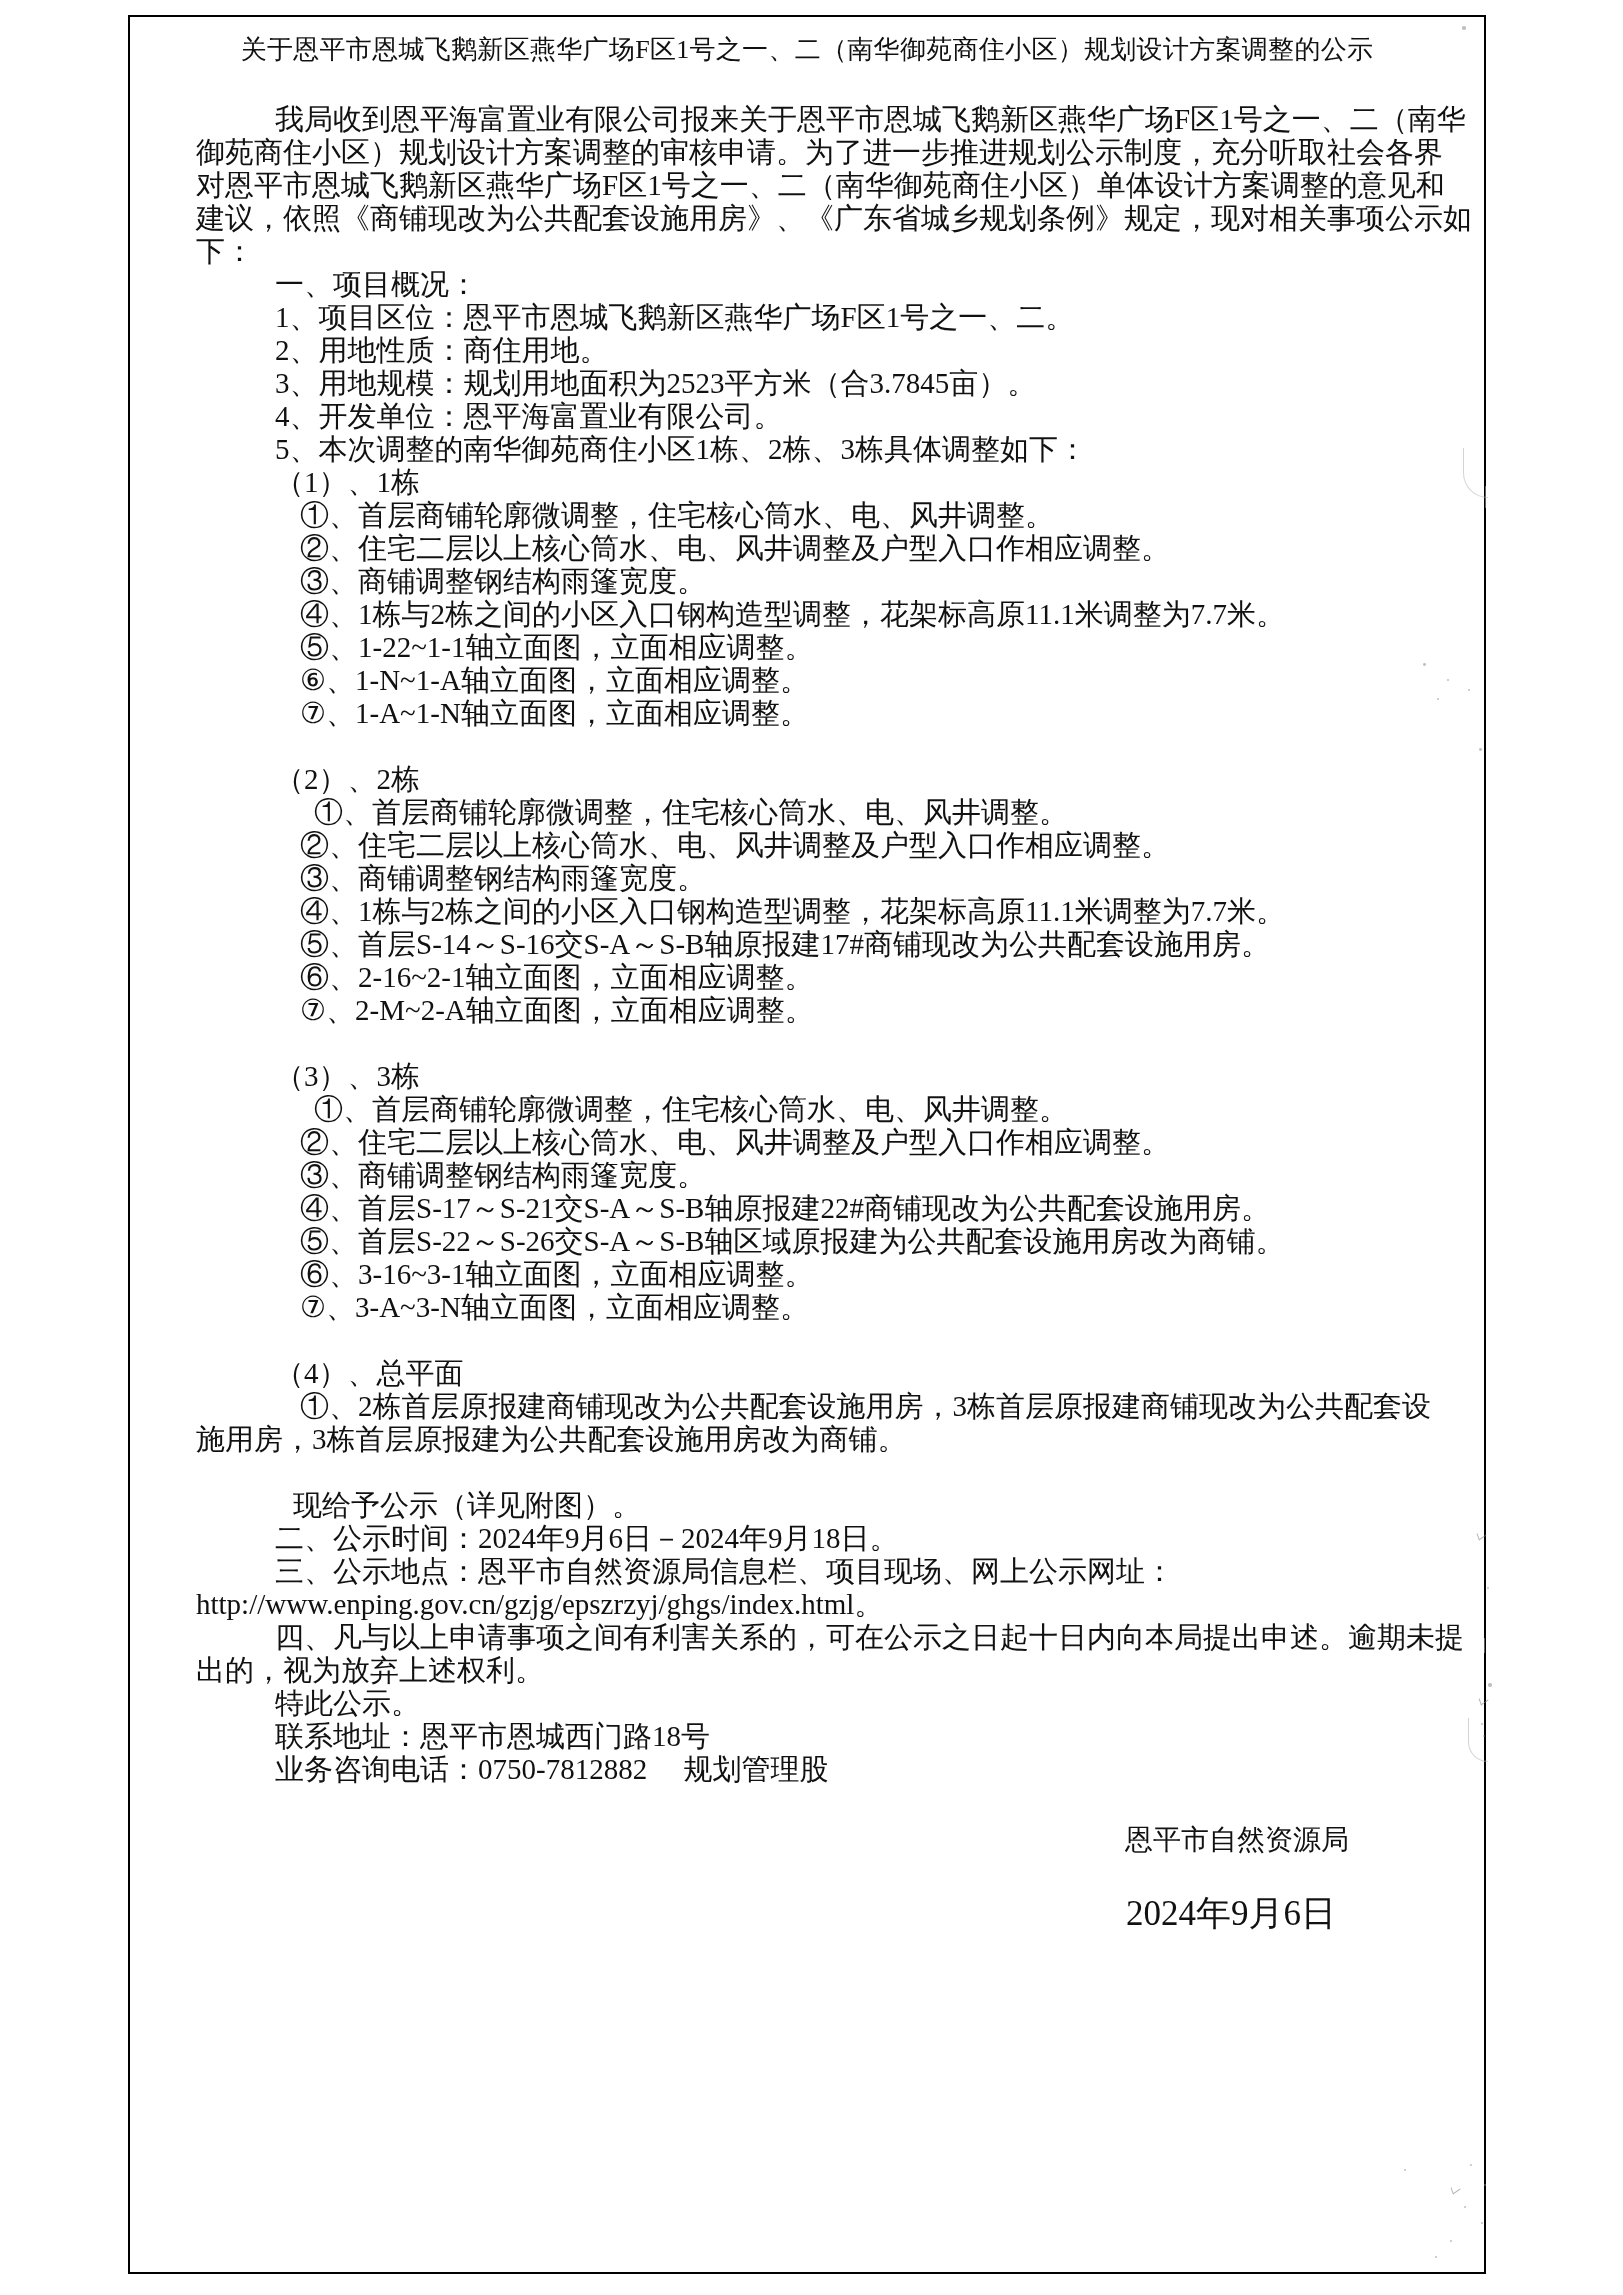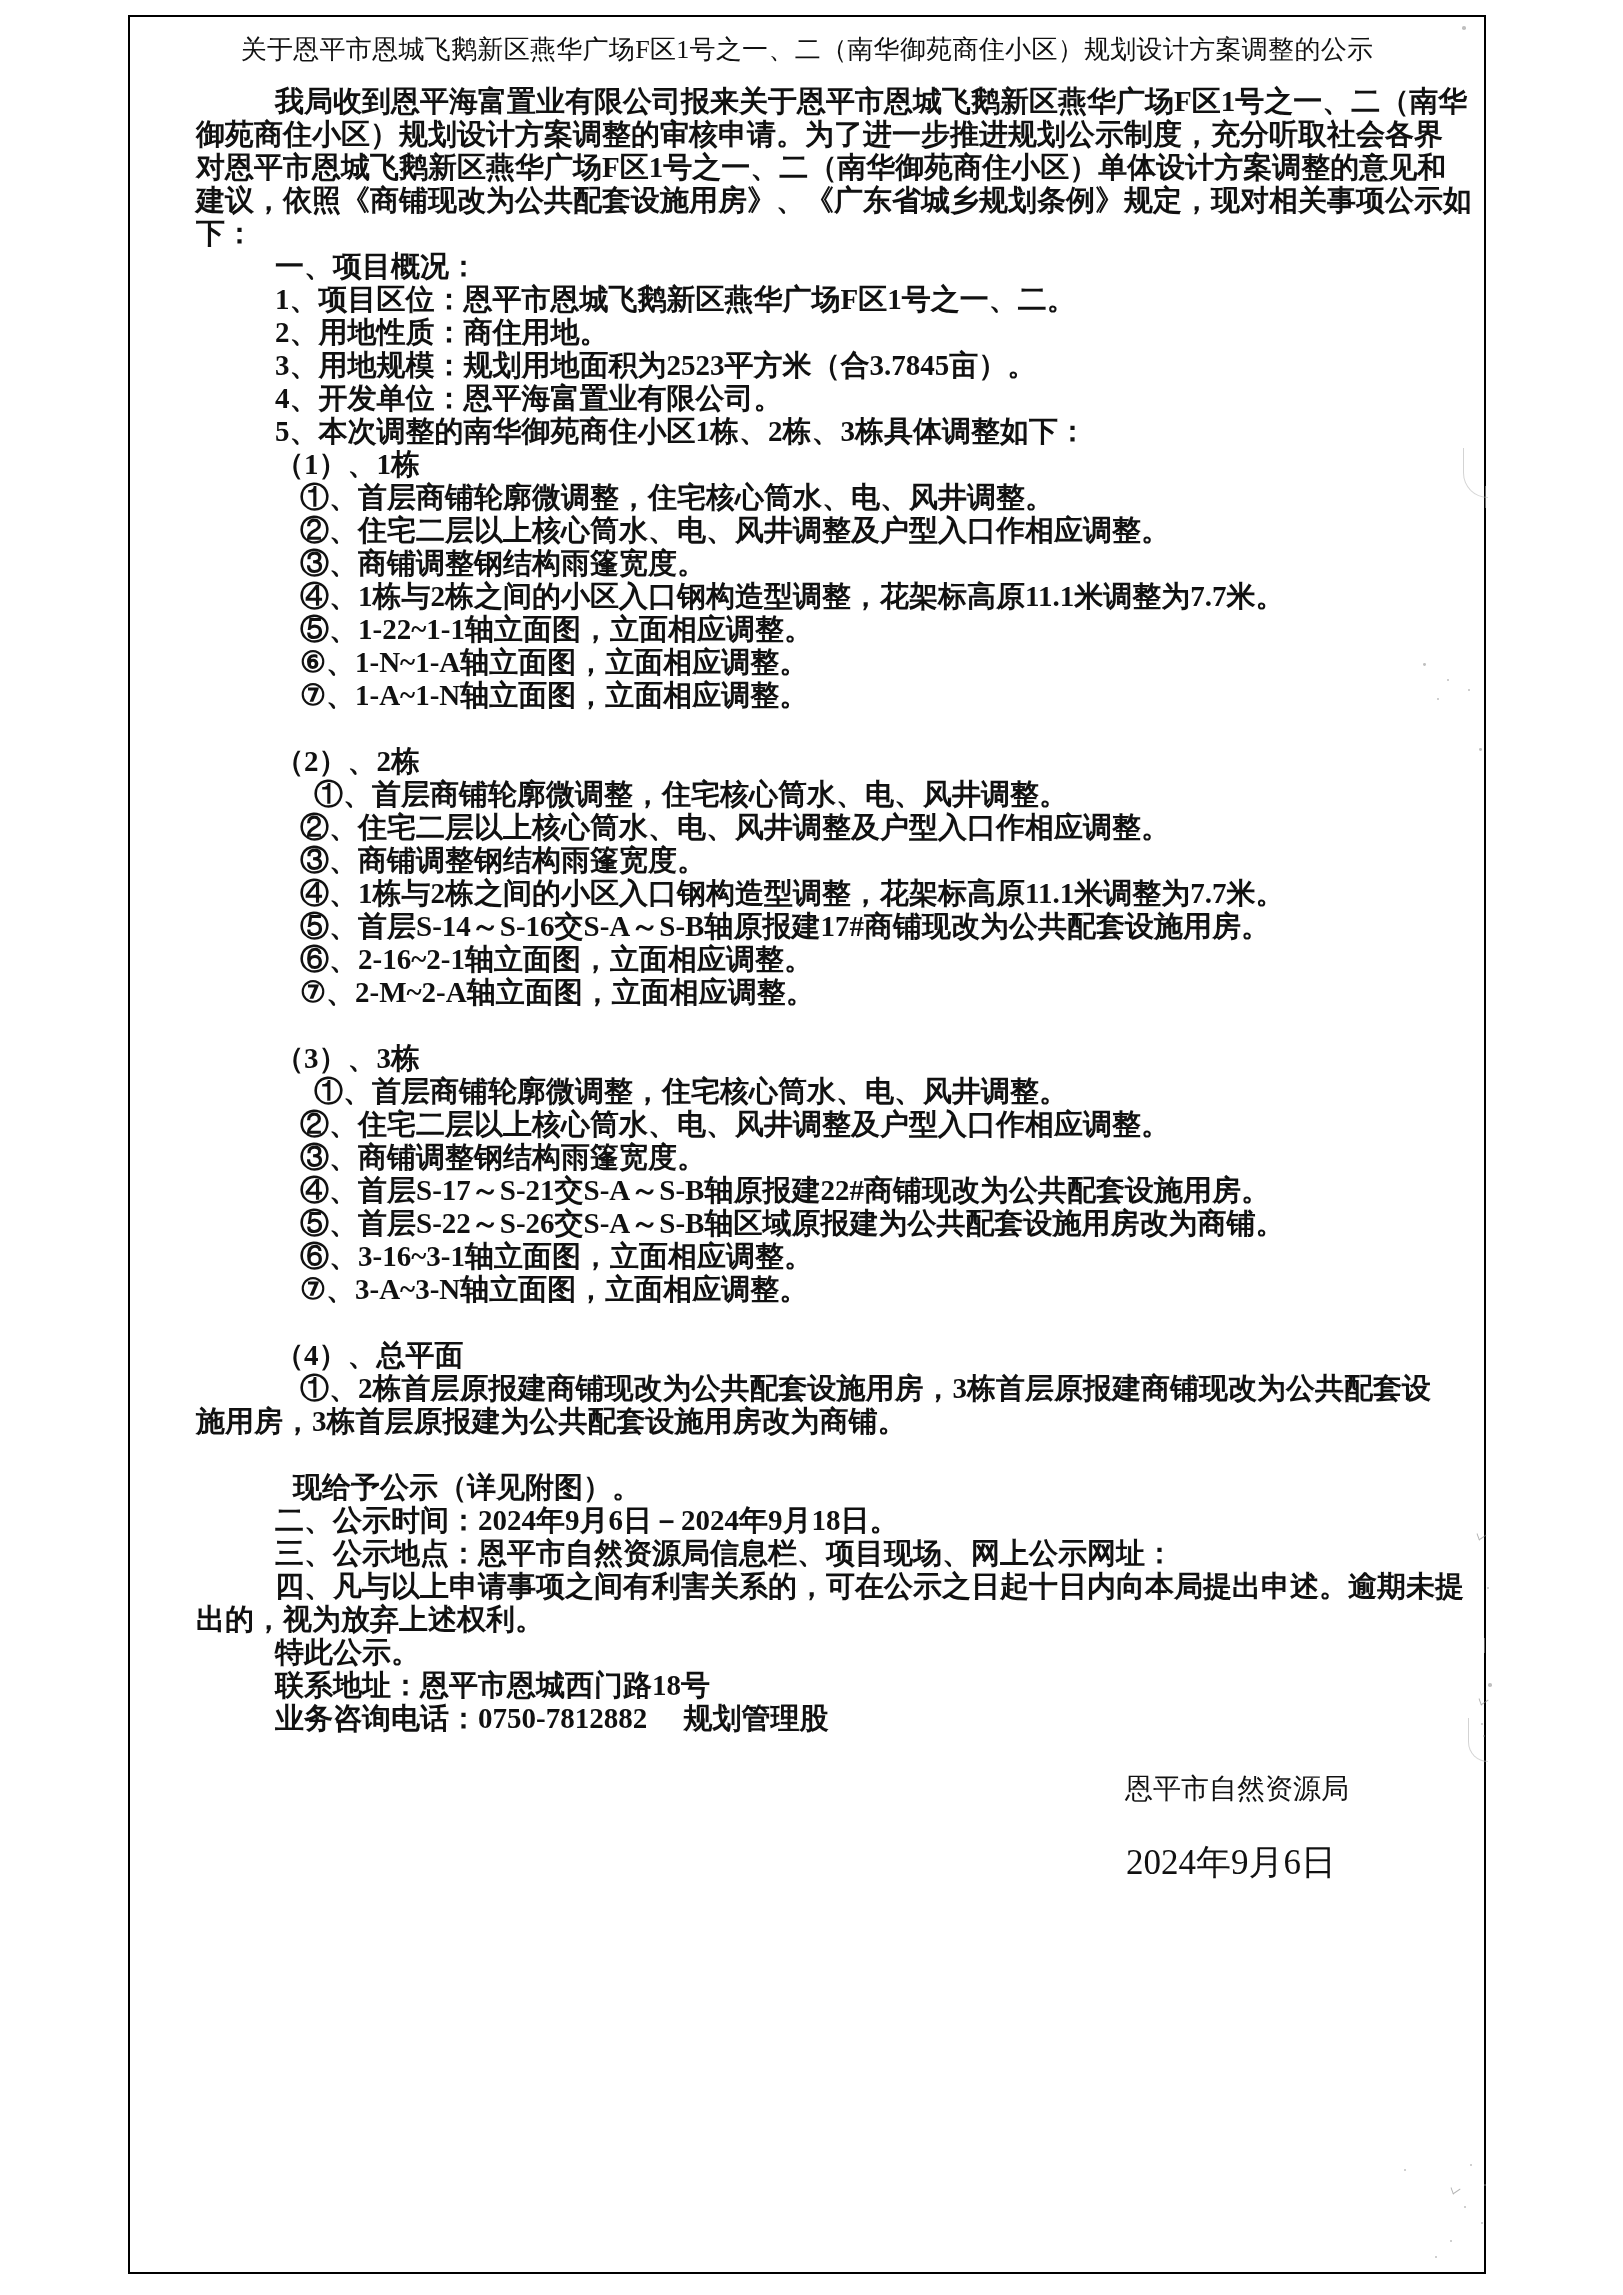--- a/index.html
+++ b/index.html
@@ -17,21 +17,21 @@
     position:absolute;left:196px;top:0;width:1222px;
   }
   .doc-number-row{
     margin-top:144px;text-align:right;padding-right:73px;
     font-size:28px;line-height:33px;white-space:nowrap;
   }
   .title-row{
     margin-top:32px;text-align:center;font-size:26px;line-height:36px;
     white-space:nowrap;letter-spacing:0.3px;
   }
-  .body-block{margin-top:17px;font-weight:bold;}
+  .body-block{margin-top:35px;}
   .body-block p{
     margin:0;height:33px;line-height:33px;font-size:29px;white-space:nowrap;
   }
   .ln-ind2{padding-left:79px;}
   .ln-ind3{padding-left:97px;}
   .ln-item{padding-left:104px;}
   .ln-item1{padding-left:118px;}
   .ln-m0{padding-left:0;}
   .ln-blank{height:33px;}
   .sig-row{
@@ -98,20 +98,21 @@
       <p class="ln-item">⑥、3-16~3-1轴立面图，立面相应调整。</p>
       <p class="ln-item">⑦、3-A~3-N轴立面图，立面相应调整。</p>
       <p class="ln-blank"></p>
       <p class="ln-ind2">（4）、总平面</p>
       <p class="ln-item">①、2栋首层原报建商铺现改为公共配套设施用房，3栋首层原报建商铺现改为公共配套设</p>
       <p class="ln-m0">施用房，3栋首层原报建为公共配套设施用房改为商铺。</p>
       <p class="ln-blank"></p>
       <p class="ln-ind3">现给予公示（详见附图）。</p>
       <p class="ln-ind2">二、公示时间：2024年9月6日－2024年9月18日。</p>
       <p class="ln-ind2">三、公示地点：恩平市自然资源局信息栏、项目现场、网上公示网址：</p>
+      <p class="ln-m0">http://www.enping.gov.cn/gzjg/epszrzyj/ghgs/index.html。</p>
       <p class="ln-ind2">四、凡与以上申请事项之间有利害关系的，可在公示之日起十日内向本局提出申述。逾期未提</p>
       <p class="ln-m0">出的，视为放弃上述权利。</p>
       <p class="ln-ind2">特此公示。</p>
       <p class="ln-ind2">联系地址：恩平市恩城西门路18号</p>
       <p class="ln-ind2">业务咨询电话：0750-7812882　 规划管理股</p>
     </div>
 
   <div class="sig-row">恩平市自然资源局</div>
 
   <div class="date-row">2024年9月6日</div>

